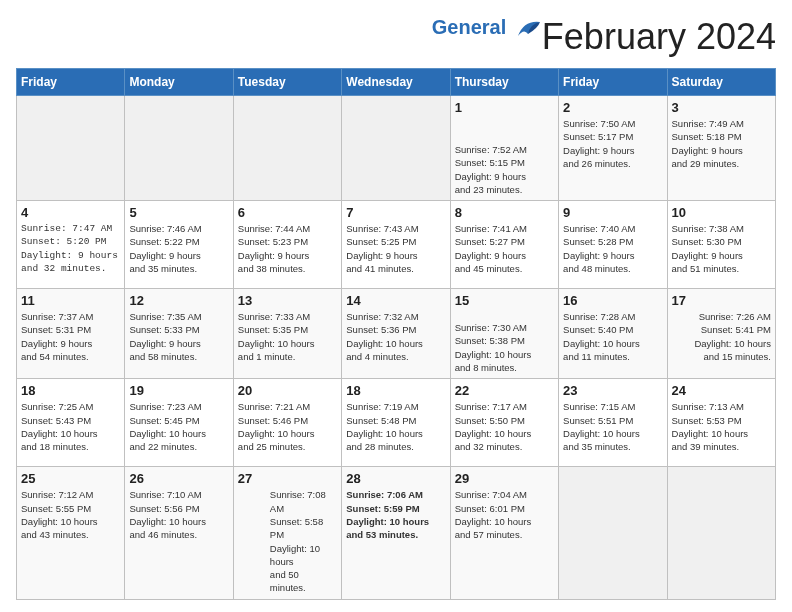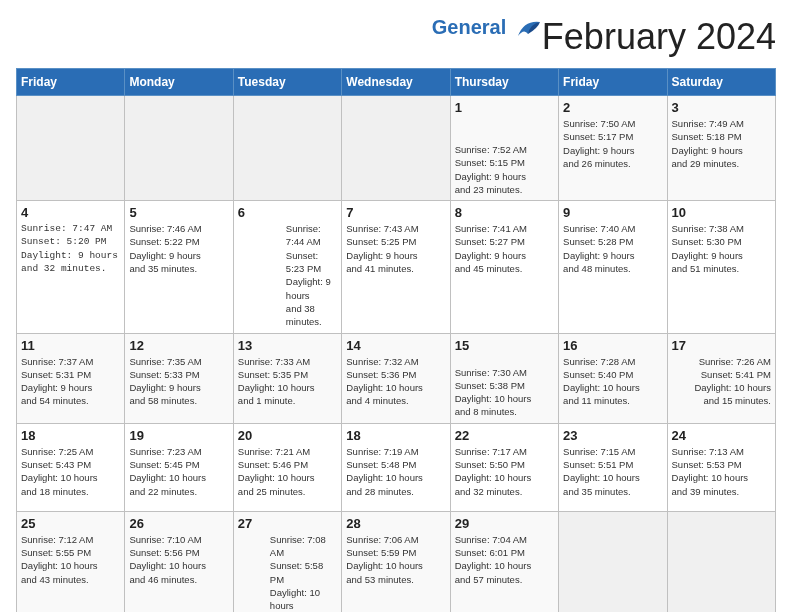--- a/index.html
+++ b/index.html
@@ -146,21 +146,21 @@
         </td>
         <td>
           <div class="day-num">5</div>
           <div class="day-info" style="white-space: pre-line;">Sunrise: 7:46 AM
 Sunset: 5:22 PM
 Daylight: 9 hours
 and 35 minutes.</div>
         </td>
         <td>
           <div class="day-num">6</div>
-          <div class="day-info" style="white-space: pre-line; margin-left: 48px;">Sunrise: 7:44 AM
+          <div class="day-info" style="white-space: pre-line;">Sunrise: 7:44 AM
 Sunset: 5:23 PM
 Daylight: 9 hours
 and 38 minutes.</div>
         </td>
         <td>
           <div class="day-num">7</div>
           <div class="day-info" style="white-space: pre-line;">Sunrise: 7:43 AM
 Sunset: 5:25 PM
 Daylight: 9 hours
 and 41 minutes.</div>
@@ -306,21 +306,21 @@
         </td>
         <td>
           <div class="day-num">27</div>
           <div class="day-info" style="white-space: pre-line; margin-left: 32px;">Sunrise: 7:08 AM
 Sunset: 5:58 PM
 Daylight: 10 hours
 and 50 minutes.</div>
         </td>
         <td>
           <div class="day-num">28</div>
-          <div class="day-info" style="white-space: pre-line;">Sunrise: 7:06 AM
+          <div class="day-info" style="white-space: pre-line; font-weight: bold;">Sunrise: 7:06 AM
 Sunset: 5:59 PM
 Daylight: 10 hours
 and 53 minutes.</div>
         </td>
         <td>
           <div class="day-num">29</div>
           <div class="day-info" style="white-space: pre-line;">Sunrise: 7:04 AM
 Sunset: 6:01 PM
 Daylight: 10 hours
 and 57 minutes.</div>

